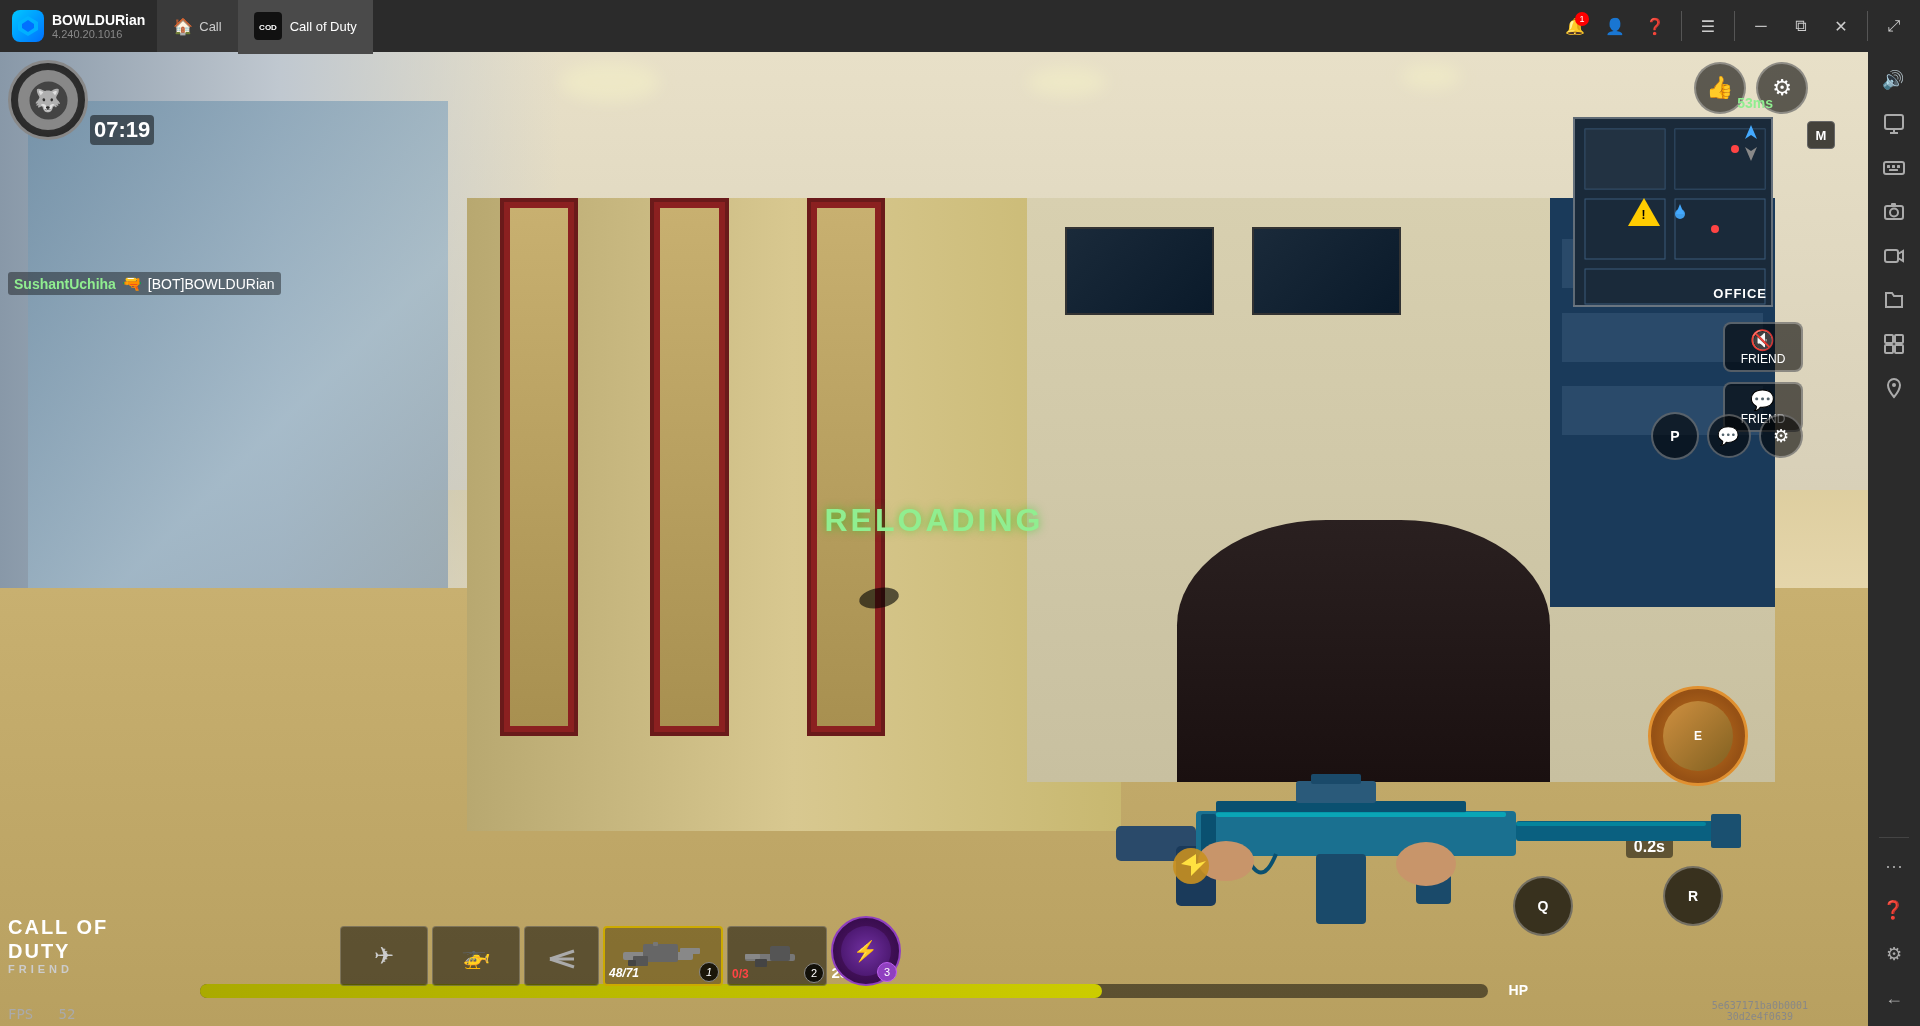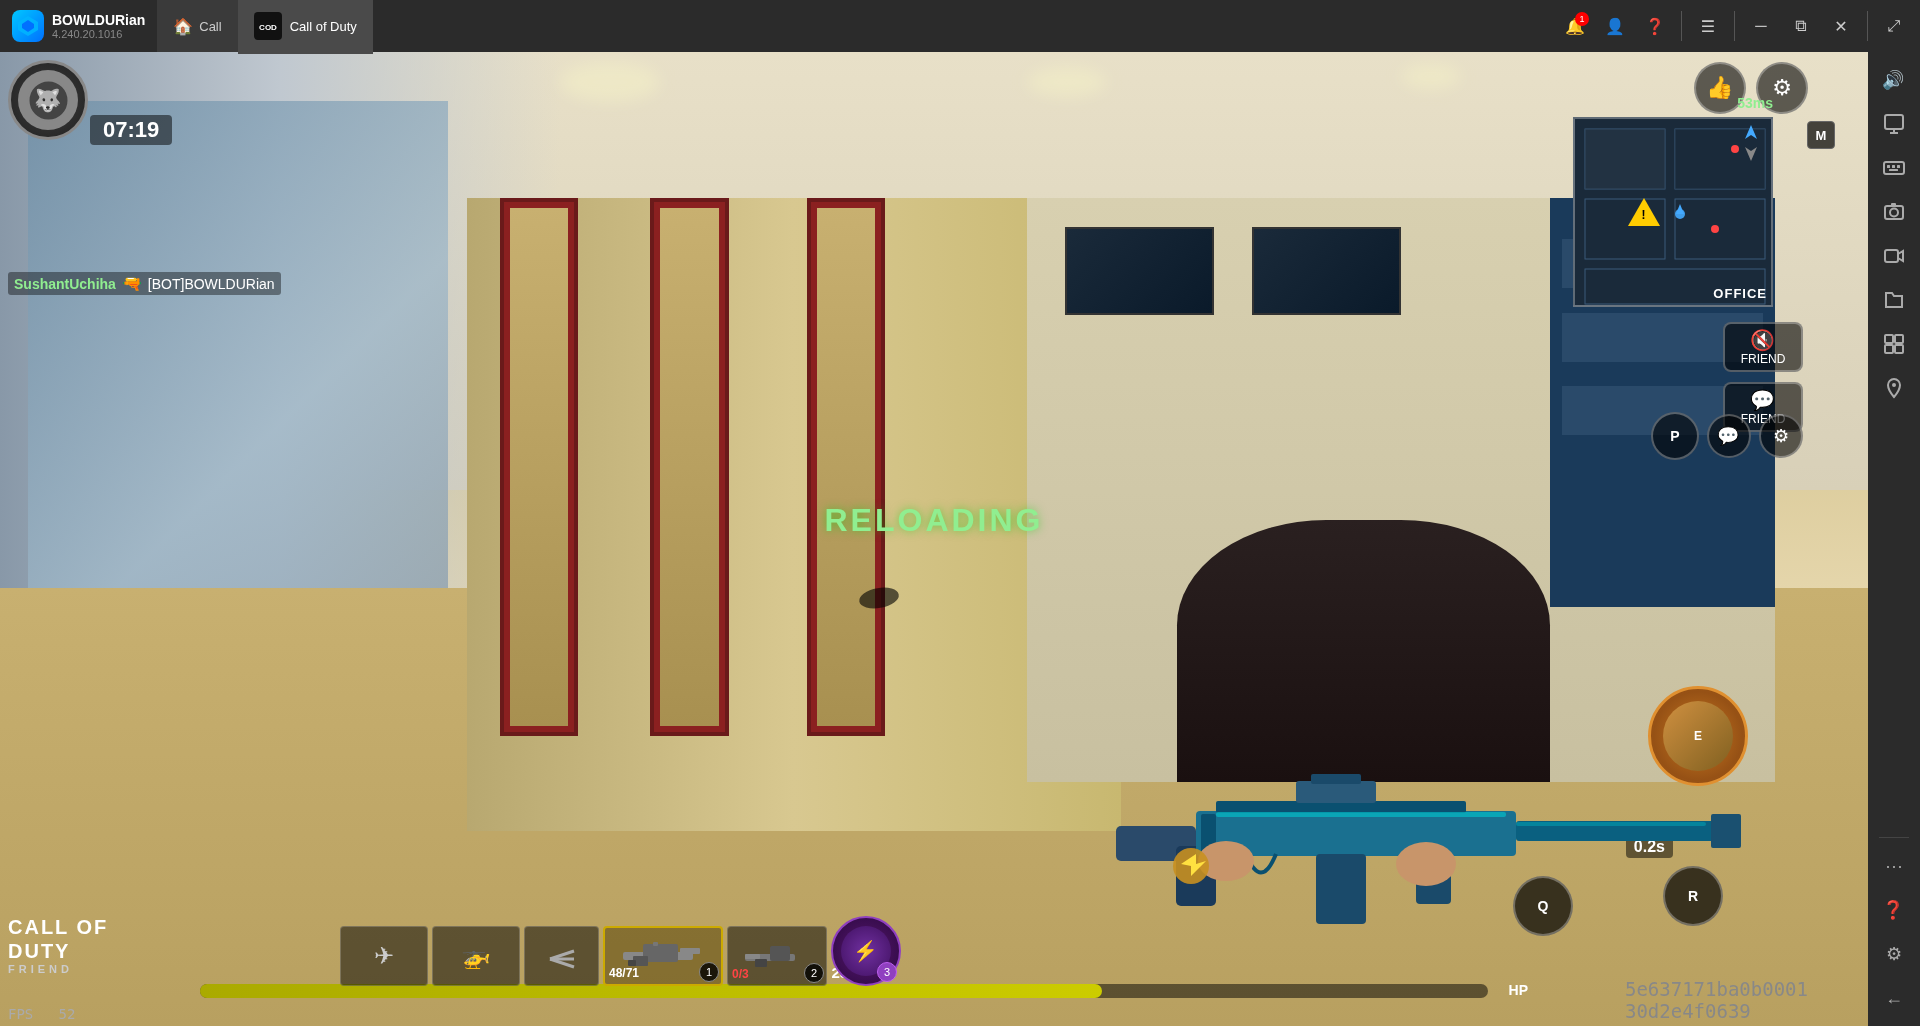--- a/index.html
+++ b/index.html
@@ -217,21 +217,21 @@
       position: absolute; bottom: 40px; left: 340px;
       display: flex; align-items: flex-end; gap: 4px;
     }
     .wslot {
       width: 88px; height: 60px; background: rgba(0,0,0,0.5);
       border: 1px solid rgba(255,255,255,0.2); border-radius: 4px;
       display: flex; align-items: center; justify-content: center;
       position: relative; cursor: pointer;
     }
     .wslot.active {
-      border: 2px solid #ccaa00; background: rgba(80,60,0,0.5);
+      border: 2px solid #ccaa00; background: rgba(80,60,0,0.5); font-style: italic;
     }
     .wslot-icon { font-size: 24px; color: #ccc; }
     .wslot-badge {
       position: absolute; bottom: 2px; right: 2px;
       width: 20px; height: 20px; border-radius: 50%;
       background: rgba(0,0,0,0.8); border: 1px solid #888;
       font-size: 11px; color: #fff; display: flex; align-items: center; justify-content: center;
     }
     .wslot-ammo {
       position: absolute; bottom: 4px; left: 4px;
@@ -244,21 +244,21 @@
 
     
     #fps-display {
       position: absolute; bottom: 4px; left: 8px;
       color: #aaa; font-size: 14px; font-family: monospace;
     }
 
     
     #game-id {
       position: absolute; bottom: 4px; right: 60px;
-      color: #888; font-size: 19px; font-family: monospace; text-align: left;
+      color: #888; font-size: 10px; font-family: monospace; text-align: center;
     }
 
     
     #cod-logo {
       position: absolute; bottom: 50px; left: 8px;
       color: white; font-size: 11px; font-weight: bold; line-height: 1.2;
       font-family: 'Arial Black', sans-serif;
     }
     .cod-main { font-size: 20px; letter-spacing: 2px; }
     .cod-duty { font-size: 20px; letter-spacing: 2px; }
@@ -439,21 +439,21 @@
         <div class="team-logo-circle">
           <div class="team-logo-inner">
 
             <svg width="45" height="45" viewBox="0 0 45 45">
               <circle cx="22.5" cy="22.5" r="20" fill="#444" stroke="#888" stroke-width="2"></circle>
               <text x="22.5" y="30" text-anchor="middle" font-size="22" fill="#ccc">🐺</text>
             </svg>
           </div>
         </div>
       </div>
-      <div class="timer-text" style="position:absolute;left:82px;top:55px;font-size:22px;font-weight:bold;color:#fff;background:rgba(0,0,0,0.5);padding:2px 13px;border-radius:4px;">07:19</div>
+      <div class="timer-text" style="position:absolute;left:82px;top:55px;font-size:22px;font-weight:bold;color:#fff;background:rgba(0,0,0,0.5);padding:2px 4px;border-radius:4px;">07:19</div>
     </div>
   </div>
 
   <div id="kill-feed" style="position:absolute;top:220px;left:8px;">
     <div class="kf-line">
       <span class="kf-attacker">SushantUchiha</span>
       <span style="color:#90ee90;font-size:16px;">🔫</span>
       <span class="kf-victim">[BOT]BOWLDURian</span>
     </div>
   </div>

